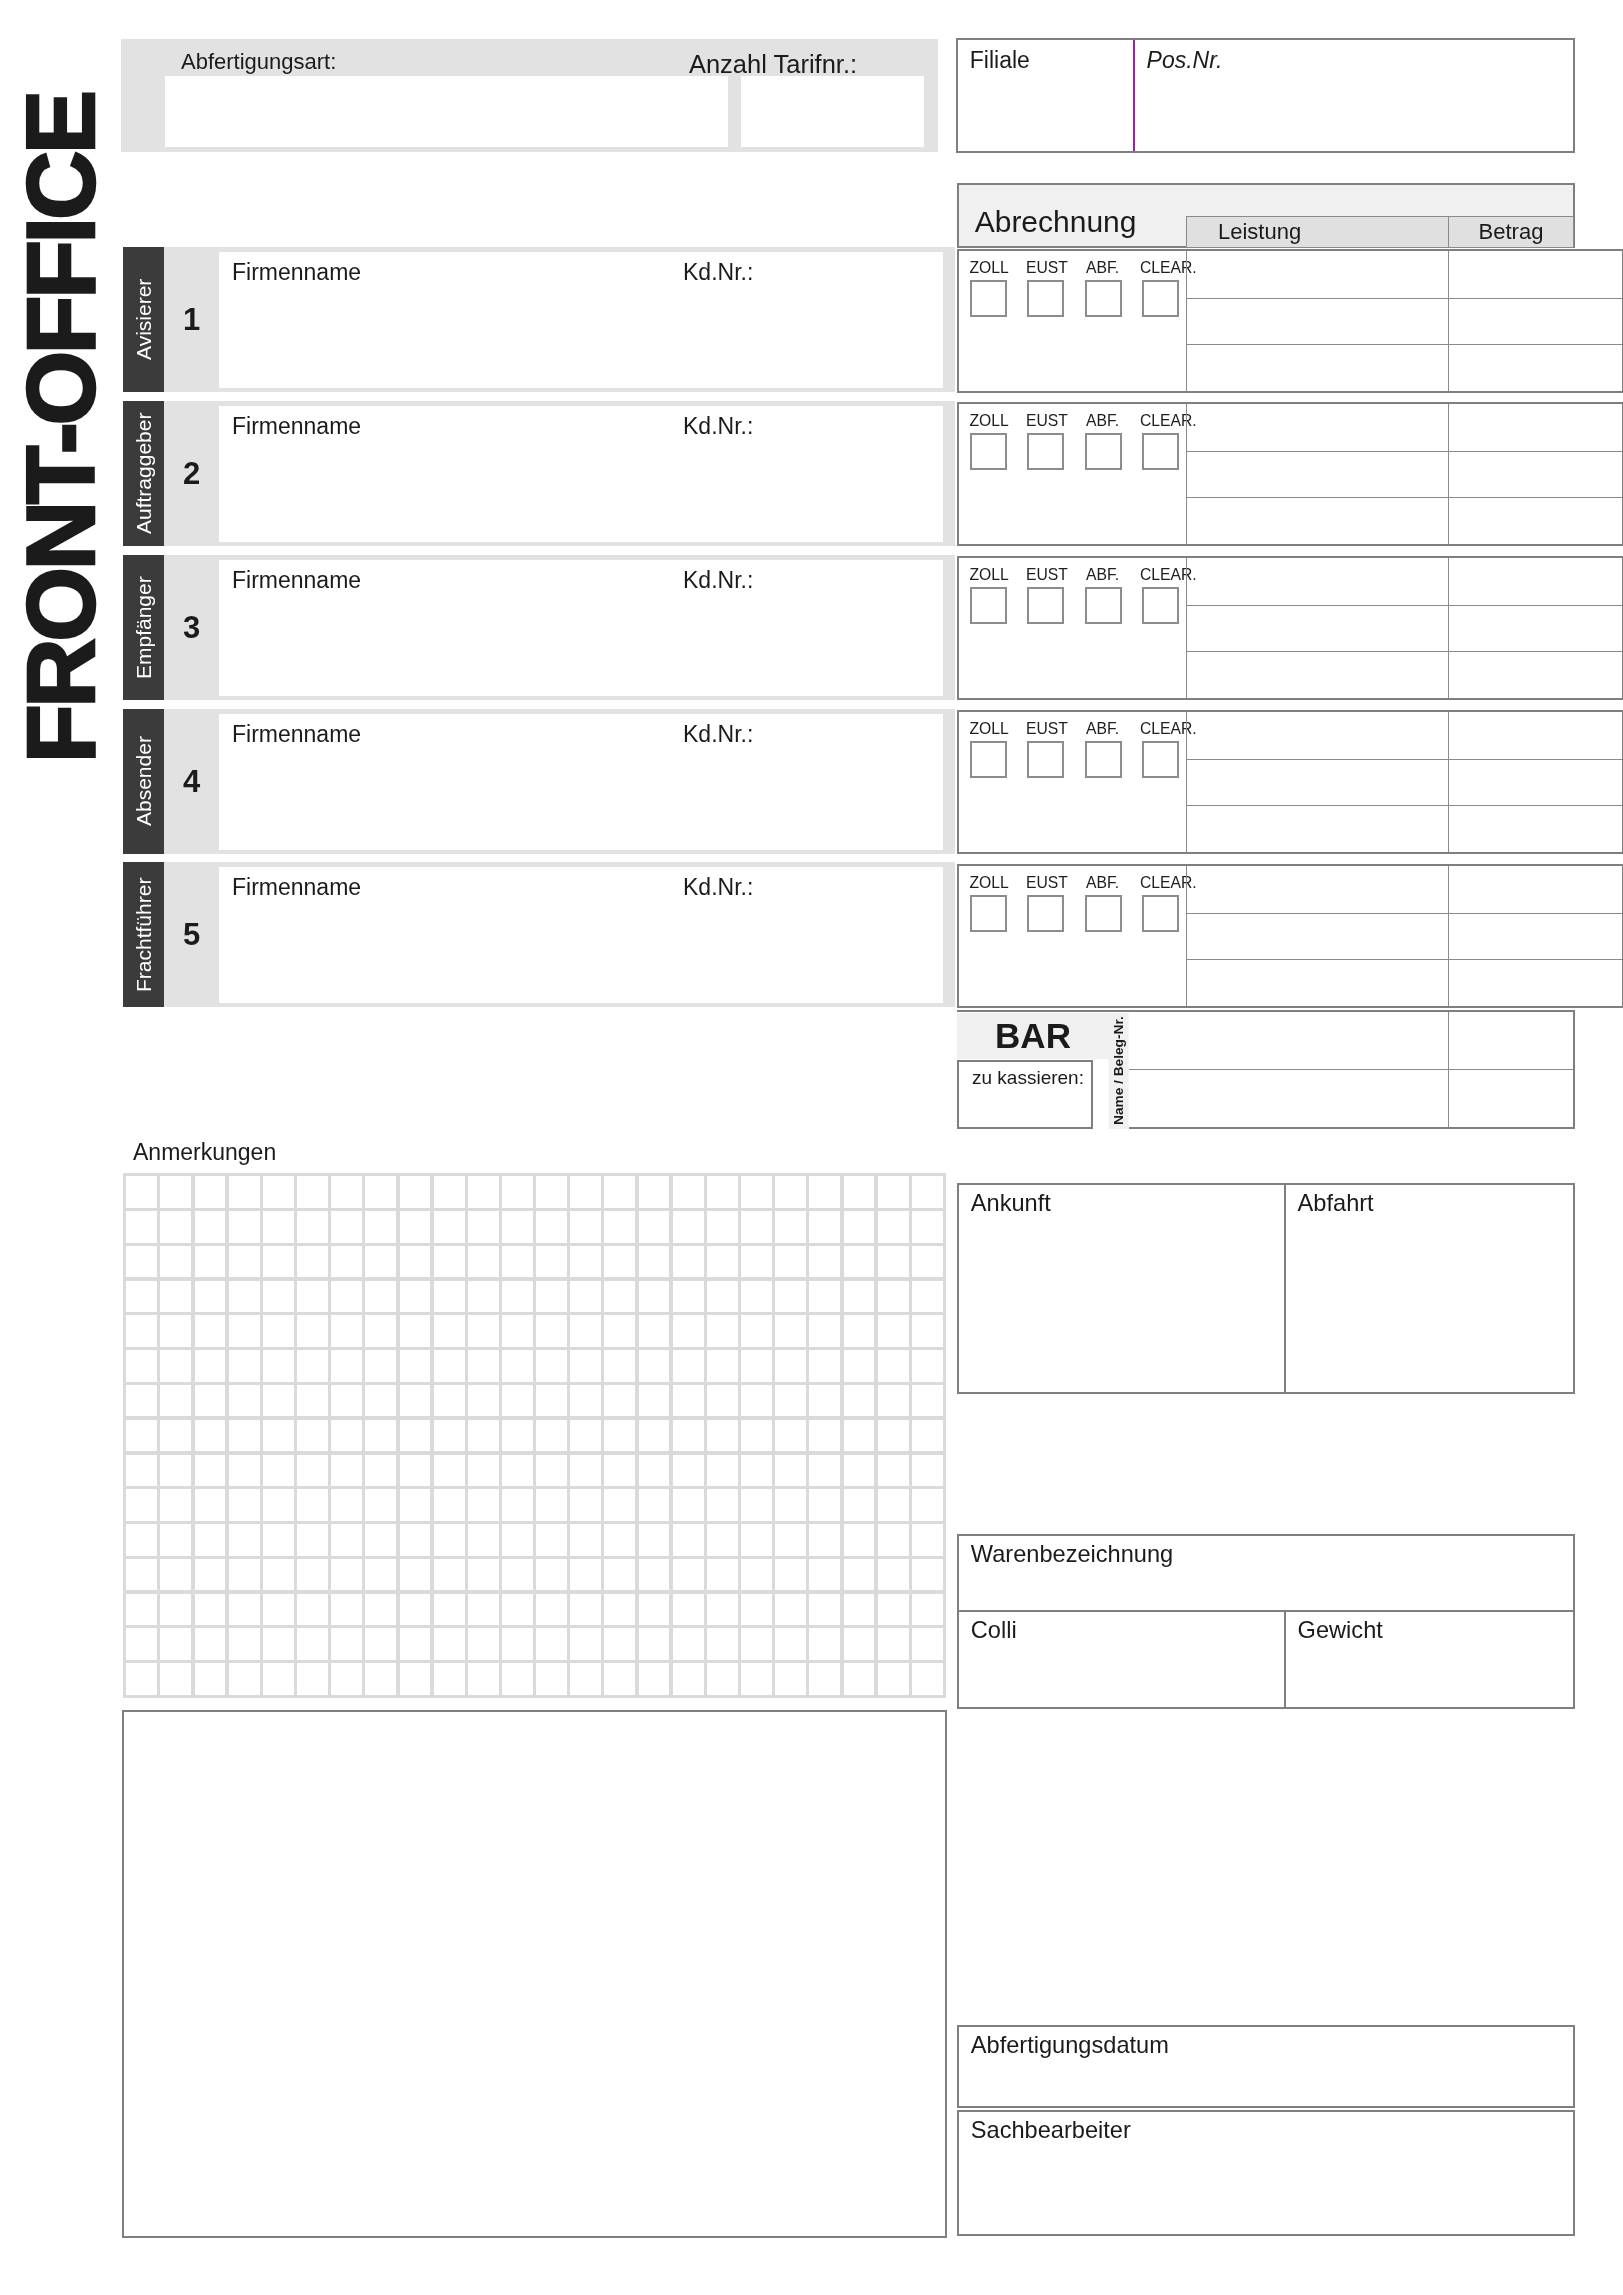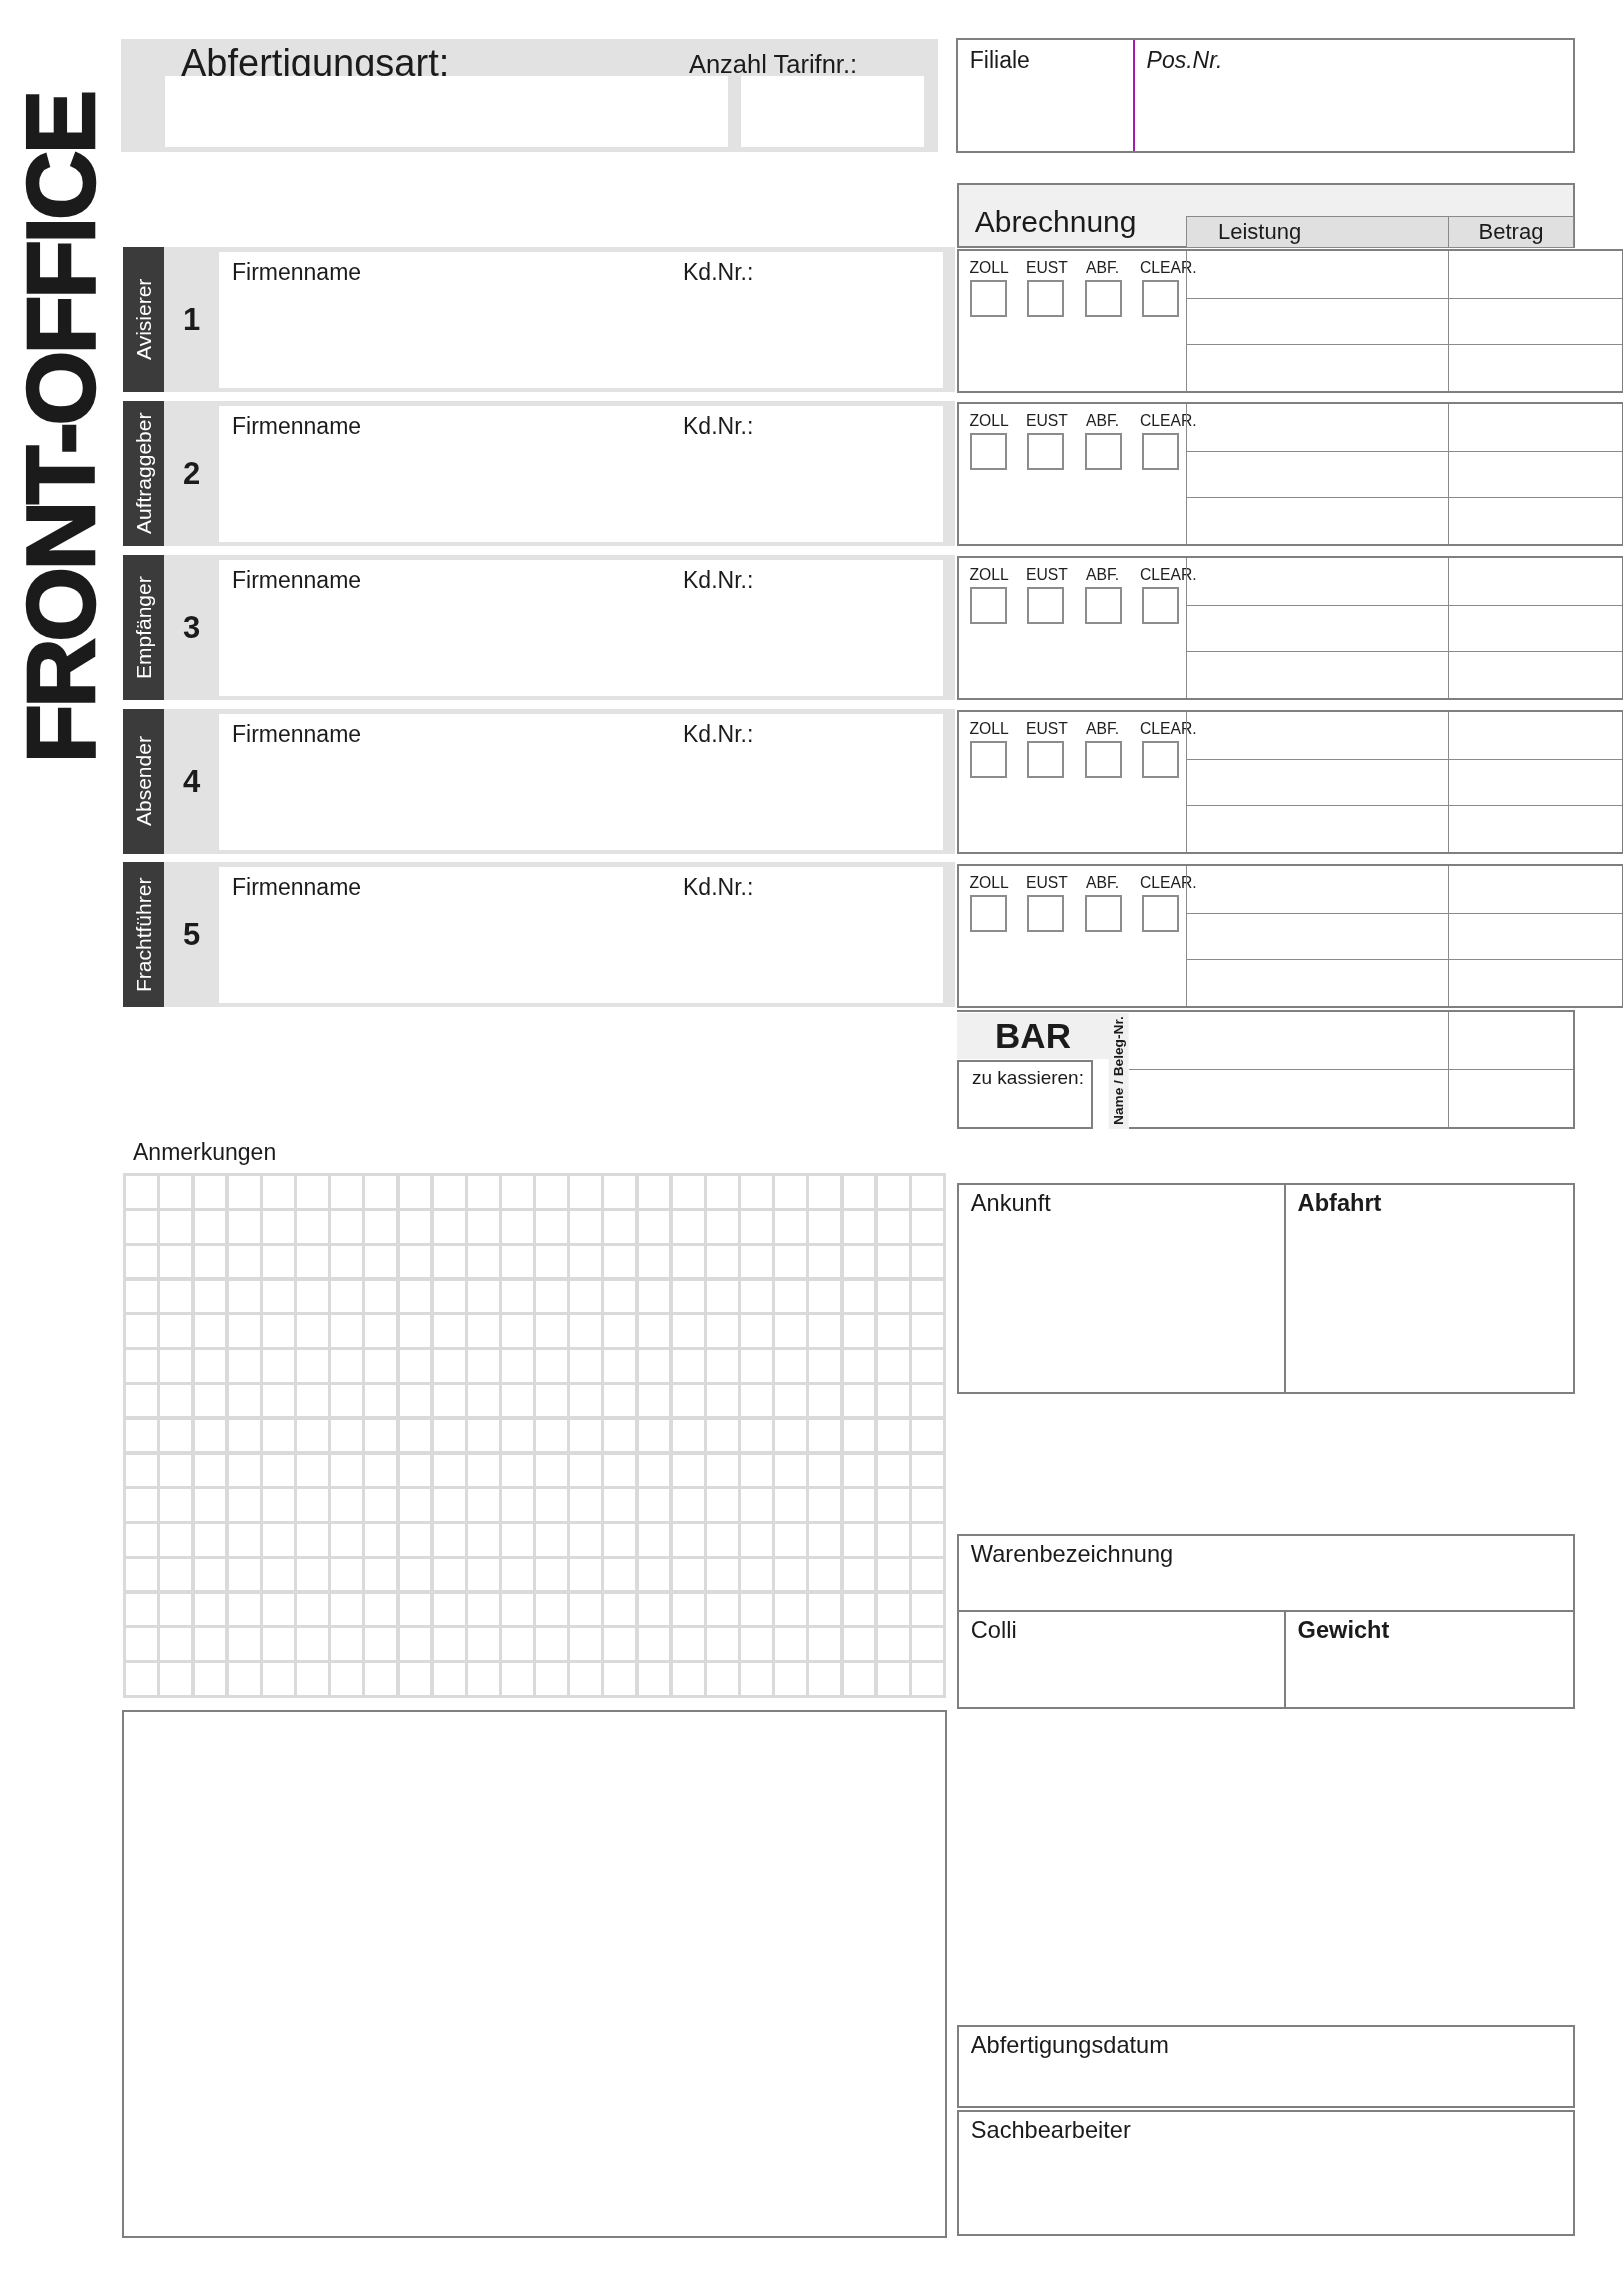--- a/index.html
+++ b/index.html
@@ -17,21 +17,21 @@
   .page-title{
     left:15.7px;top:17px;width:90px;height:746px;
     writing-mode:vertical-rl;transform:rotate(180deg);
     font-size:96px;font-weight:800;letter-spacing:-3.3px;line-height:90px;
     color:#1b1b1b;-webkit-text-stroke:2.6px #1b1b1b;
     white-space:nowrap;
   }
 
   
   .top-header{left:121px;top:39px;width:817px;height:113px;background:#e2e2e2;}
-  .lbl-abfart{left:60px;top:3px;font-size:38px;}
+  .lbl-abfart{left:60px;top:10px;font-size:22px;}
   .inp-abfart{left:44px;top:37px;width:563px;height:71px;background:#fff;}
   .lbl-anzahl{left:504px;top:10.5px;width:296px;text-align:center;font-size:25.5px;}
   .inp-anzahl{left:620px;top:37px;width:183px;height:71px;background:#fff;}
 
   
   .filiale-box{left:956px;top:38px;width:619px;height:115px;background:#fff;border:2.6px solid #7f7f7f;display:flex;}
   .filiale-cell{width:163px;border-right:2px solid #a21caf;padding:6.5px 0 0 11.8px;font-size:23px;}
   .posnr-cell{flex:1;padding:6.5px 0 0 11.8px;font-size:23px;font-style:italic;}
 
   
@@ -85,21 +85,21 @@
   
   .notes-box{left:122px;top:1710px;width:825px;height:528px;background:#fff;border:2.6px solid #7f7f7f;}
 
   
   .detail-box{left:957px;width:618px;background:#fff;border:2.6px solid #7f7f7f;}
   .detail-label{font-size:23.6px;}
   .lkw-group{top:1183px;height:211px;display:flex;flex-direction:column;}
   .lkw-cell{height:105px;border-bottom:2.6px solid #7f7f7f;padding:5.2px 0 0 11.8px;}
   .split-row{display:flex;flex:1;}
   .split-left{width:313px;border-right:2px solid #7f7f7f;padding:5.2px 0 0 11.8px;}
-  .split-right{flex:1;padding:5.2px 0 0 11.8px;font-weight:bold;}
+  .split-right{flex:1;padding:5.2px 0 0 11.8px;}
   .waren-group{top:1534px;height:175px;display:flex;flex-direction:column;}
   .waren-cell{height:69px;border-bottom:2.6px solid #7f7f7f;padding:5.2px 0 0 11.8px;}
   .datum-box{top:2025px;height:83px;padding:5.2px 0 0 11.8px;}
   .sach-box{top:2110px;height:126px;padding:5.2px 0 0 11.8px;}
 </style>
 </head>
 <body>
 
 <div class="page">
 

